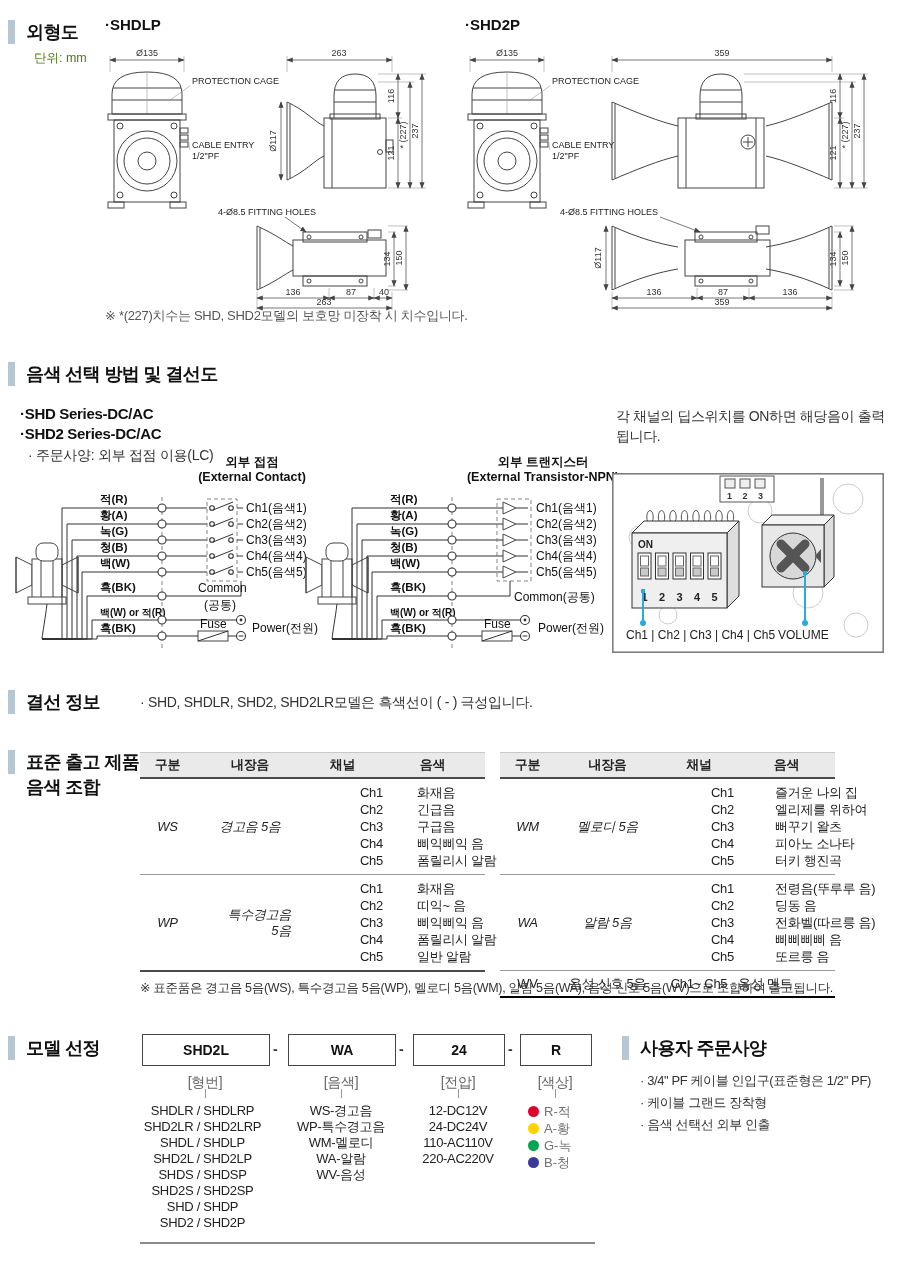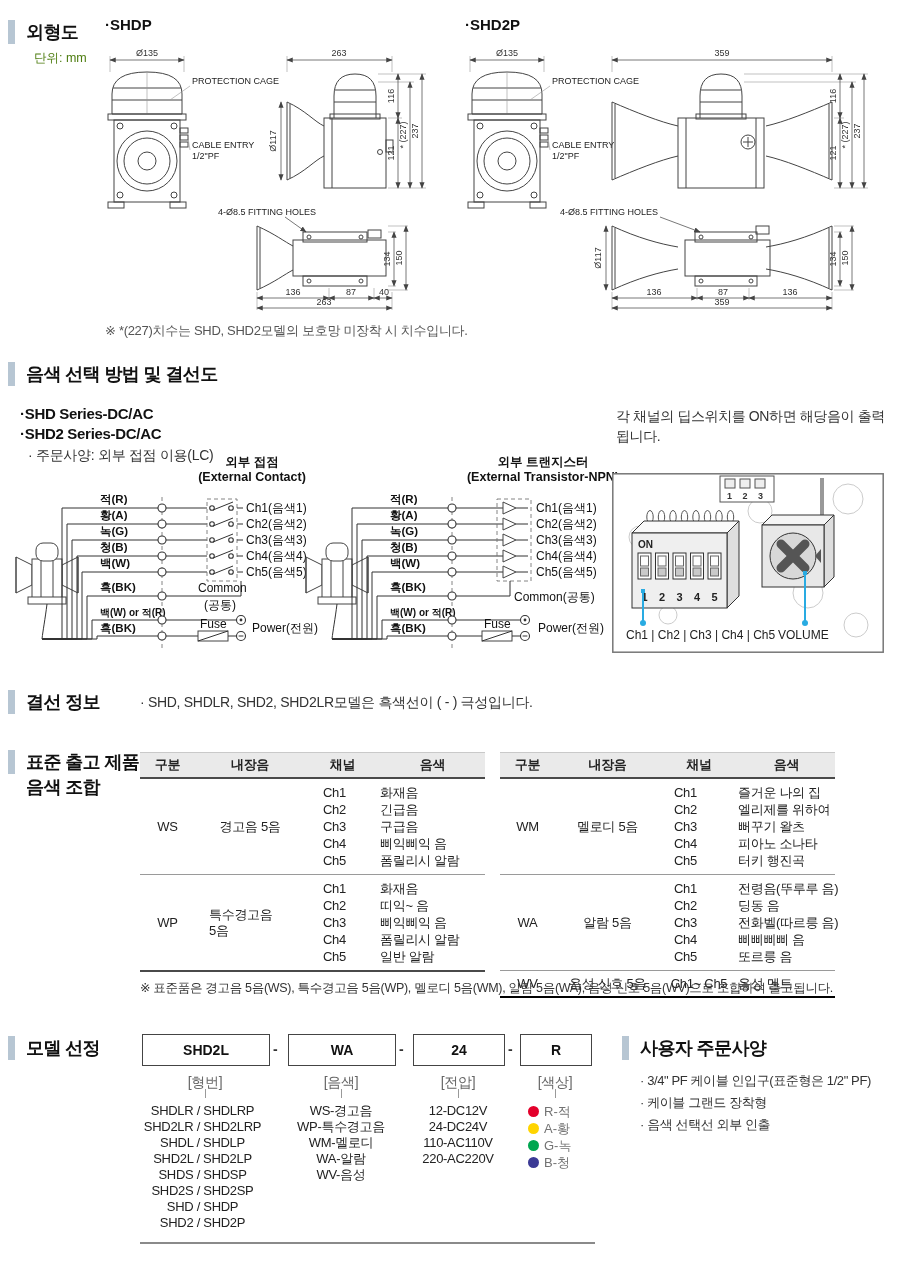--- a/index.html
+++ b/index.html
@@ -15,22 +15,22 @@
   .subnote{font-size:14px;color:#333;letter-spacing:-0.3px;white-space:nowrap;}
   .stdnote{font-size:14px;color:#333;line-height:20px;letter-spacing:-0.4px;white-space:nowrap;}
   .winfo{font-size:14px;color:#333;letter-spacing:-0.3px;white-space:nowrap;}
 
   
   .tbl{position:absolute;font-size:13px;color:#222;letter-spacing:-0.3px;}
   .thead{display:grid;background:#eaeaea;border-top:1px solid #c9c9c9;border-bottom:2px solid #4a4a4a;
          font-weight:bold;height:24px;line-height:24px;text-align:center;}
   .trow{display:grid;border-bottom:1px solid #9a9a9a;padding:5px 0;}
   .trow.end{border-bottom:2px solid #4a4a4a;}
-  .cellc{display:flex;align-items:center;justify-content:center;text-align:left;word-break:keep-all;line-height:16px;}
-  .lines div{height:17px;line-height:17px;white-space:nowrap;}
+  .cellc{display:flex;align-items:center;justify-content:center;text-align:right;word-break:keep-all;line-height:16px;font-style:italic;}
+  .lines div{height:17px;line-height:17px;white-space:nowrap;margin-left:37px;}
   .chcol{padding-left:18px;}
   .wvrow{display:grid;border-bottom:2px solid #000000;height:25px;line-height:25px;}
   .wvrow div{white-space:nowrap;}
 
   
   .mbox{position:absolute;height:30px;border:1.5px solid #444;display:flex;align-items:center;justify-content:center;
         font-size:14px;font-weight:bold;color:#111;}
   .mdash{position:absolute;font-size:14px;font-weight:bold;color:#333;}
   .mcol-label{position:absolute;font-size:14px;color:#666;text-align:center;letter-spacing:-0.3px;}
   .mtick{position:absolute;width:1px;height:9px;background:#999;}
@@ -68,21 +68,21 @@
       <marker id="arw" viewBox="0 0 10 10" refX="9" refY="5" markerWidth="8" markerHeight="8" orient="auto-start-reverse">
         <path d="M0 1 L10 5 L0 9 Z" fill="#444"></path>
       </marker>
     </defs>
   </svg>
 
   <div class="secbar" style="left:8px;top:20px"></div>
   <div class="sectitle" style="left:26px;top:20px">외형도</div>
   <div class="t unit" style="left:34px;top:50px">단위: mm</div>
 
-  <div class="t dwgtitle" style="left:105px;top:16px">·SHDP</div>
+  <div class="t dwgtitle" style="left:105px;top:16px">·SHDLP</div>
   <div class="t dwgtitle" style="left:465px;top:16px">·SHD2P</div>
 
   <svg style="left:100px;top:42px" width="355" height="268" viewBox="0 0 355 268">
 
     <line class="ext" x1="10" y1="30" x2="10" y2="14"></line>
       <line class="ext" x1="84" y1="30" x2="84" y2="14"></line>
     <line class="dim" x1="10" y1="18" x2="84" y2="18" marker-start="url(#arw)" marker-end="url(#arw)"></line>
     <text class="dtx" x="47" y="14" text-anchor="middle">Ø135</text>
 
     <g>
@@ -291,21 +291,21 @@
     <line class="dim" x1="152" y1="256" x2="237" y2="256" marker-start="url(#arw)" marker-end="url(#arw)"></line>
     <line class="dim" x1="237" y1="256" x2="289" y2="256" marker-start="url(#arw)" marker-end="url(#arw)"></line>
     <line class="dim" x1="289" y1="256" x2="372" y2="256" marker-start="url(#arw)" marker-end="url(#arw)"></line>
     <text class="dtx" x="194" y="253" text-anchor="middle">136</text>
     <text class="dtx" x="263" y="253" text-anchor="middle">87</text>
     <text class="dtx" x="330" y="253" text-anchor="middle">136</text>
     <line class="dim" x1="152" y1="266" x2="372" y2="266" marker-start="url(#arw)" marker-end="url(#arw)"></line>
     <text class="dtx" x="262" y="263" text-anchor="middle">359</text>
   </svg>
 
-  <div class="t note" style="left:105px;top:322px">※ *(227)치수는 SHD, SHD2모델의 보호망 미장착 시 치수입니다.</div>
+  <div class="t note" style="left:105px;top:307px">※ *(227)치수는 SHD, SHD2모델의 보호망 미장착 시 치수입니다.</div>
 
   <div class="secbar" style="left:8px;top:362px"></div>
   <div class="sectitle" style="left:26px;top:362px">음색 선택 방법 및 결선도</div>
 
   <div class="t serieshdr" style="left:20px;top:404px">·SHD Series-DC/AC</div>
   <div class="t serieshdr" style="left:20px;top:424px">·SHD2 Series-DC/AC</div>
   <div class="t subnote" style="left:28px;top:447px">· 주문사양: 외부 접점 이용(LC)</div>
 
   <div class="t stdnote" style="left:608px;top:406px">
     <div style="padding-left:8px">각 채널의 딥스위치를 ON하면 해당음이 출력</div>

